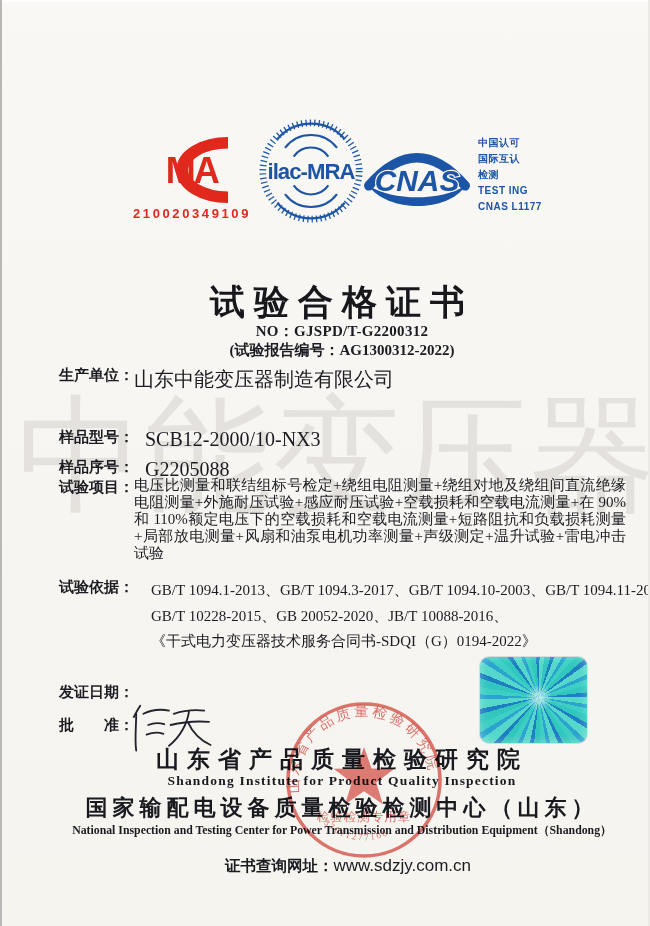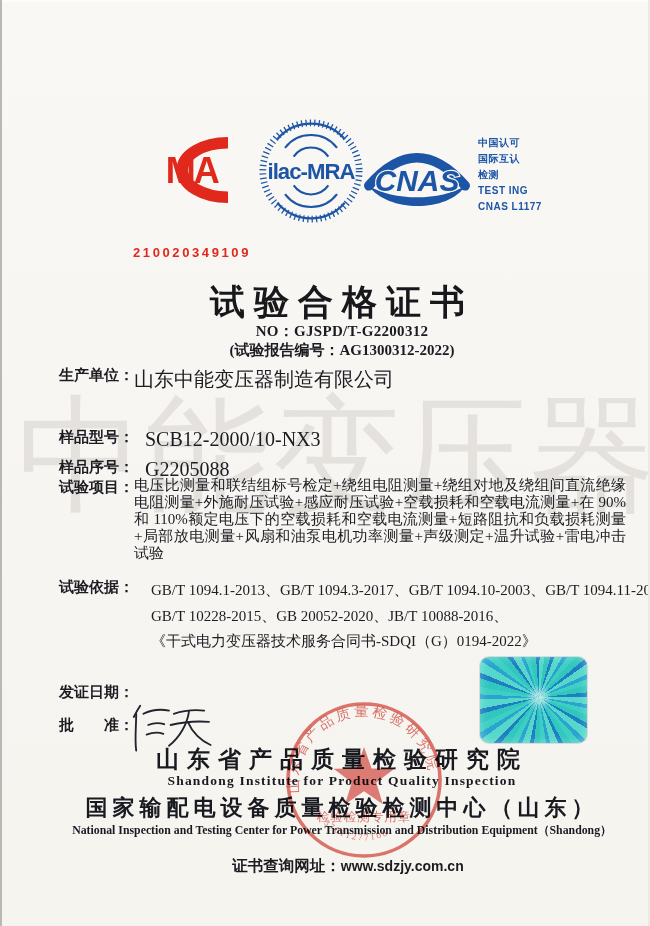--- a/index.html
+++ b/index.html
@@ -18,21 +18,21 @@
   }
   .paper::before{
     content:"";position:absolute;left:0;top:0;right:0;height:3px;
     background:linear-gradient(180deg,#ffffff,rgba(255,255,255,0));
   }
   
   .logo-cma{position:absolute;left:131px;top:133px;width:118px;height:74px;}
   .cma-number{
     position:absolute;left:131px;top:206px;width:120px;
     color:#e0281d;font-family:"Liberation Sans",sans-serif;
-    font-weight:bold;font-size:13px;letter-spacing:2.6px;white-space:nowrap;margin-top:39px;
+    font-weight:bold;font-size:13px;letter-spacing:2.6px;white-space:nowrap;
   }
   .logo-ilac{position:absolute;left:256px;top:117px;width:106px;height:108px;}
   .logo-cnas{position:absolute;left:362px;top:144px;width:106px;height:70px;}
   .cnas-text{
     position:absolute;left:476px;top:135px;
     color:#1c55a6;font-family:"Liberation Sans",sans-serif;
     font-weight:bold;font-size:10px;line-height:16px;letter-spacing:.5px;
   }
   
   .center-band{position:absolute;left:30px;width:620px;text-align:center;}
@@ -77,21 +77,21 @@
   
   .seal{position:absolute;left:281px;top:699px;width:162px;height:162px;z-index:5;
         mix-blend-mode:multiply;opacity:.88;}
   
   .inst-cn1{top:744px;font-size:23px;font-weight:bold;letter-spacing:8px;color:#191920;z-index:2;}
   .inst-en1{top:773px;font-size:13.5px;font-weight:bold;letter-spacing:1.2px;color:#191920;z-index:2;}
   .inst-cn2{top:793px;font-size:22px;font-weight:bold;letter-spacing:5px;color:#191920;z-index:2;}
   .inst-en2{top:823px;font-size:11.8px;font-weight:bold;letter-spacing:0px;color:#191920;z-index:2;}
   .footer-row{top:856px;z-index:2;}
   .footer-row .flabel{font-size:15.5px;font-weight:bold;color:#1b1b22;margin-left:12px;}
-  .footer-row .furl{font-size:14px;font-weight:bold;color:#1b1b22;
+  .footer-row .furl{font-size:17px;font-weight:normal;color:#1b1b22;
         font-family:"Liberation Sans",sans-serif;}
 </style>
 </head>
 <body>
 
 <div class="paper">
 
   <svg class="logo-cma" viewBox="0 0 120 76">
     <path d="M 97,10 A 47,28 0 1 0 97,66" fill="none" stroke="#e0281d" stroke-width="12" stroke-linecap="butt"></path>
     <text x="33" y="51" font-family="Liberation Sans, sans-serif" font-weight="bold" font-size="37" fill="#e0281d" letter-spacing="-2">MA</text>

